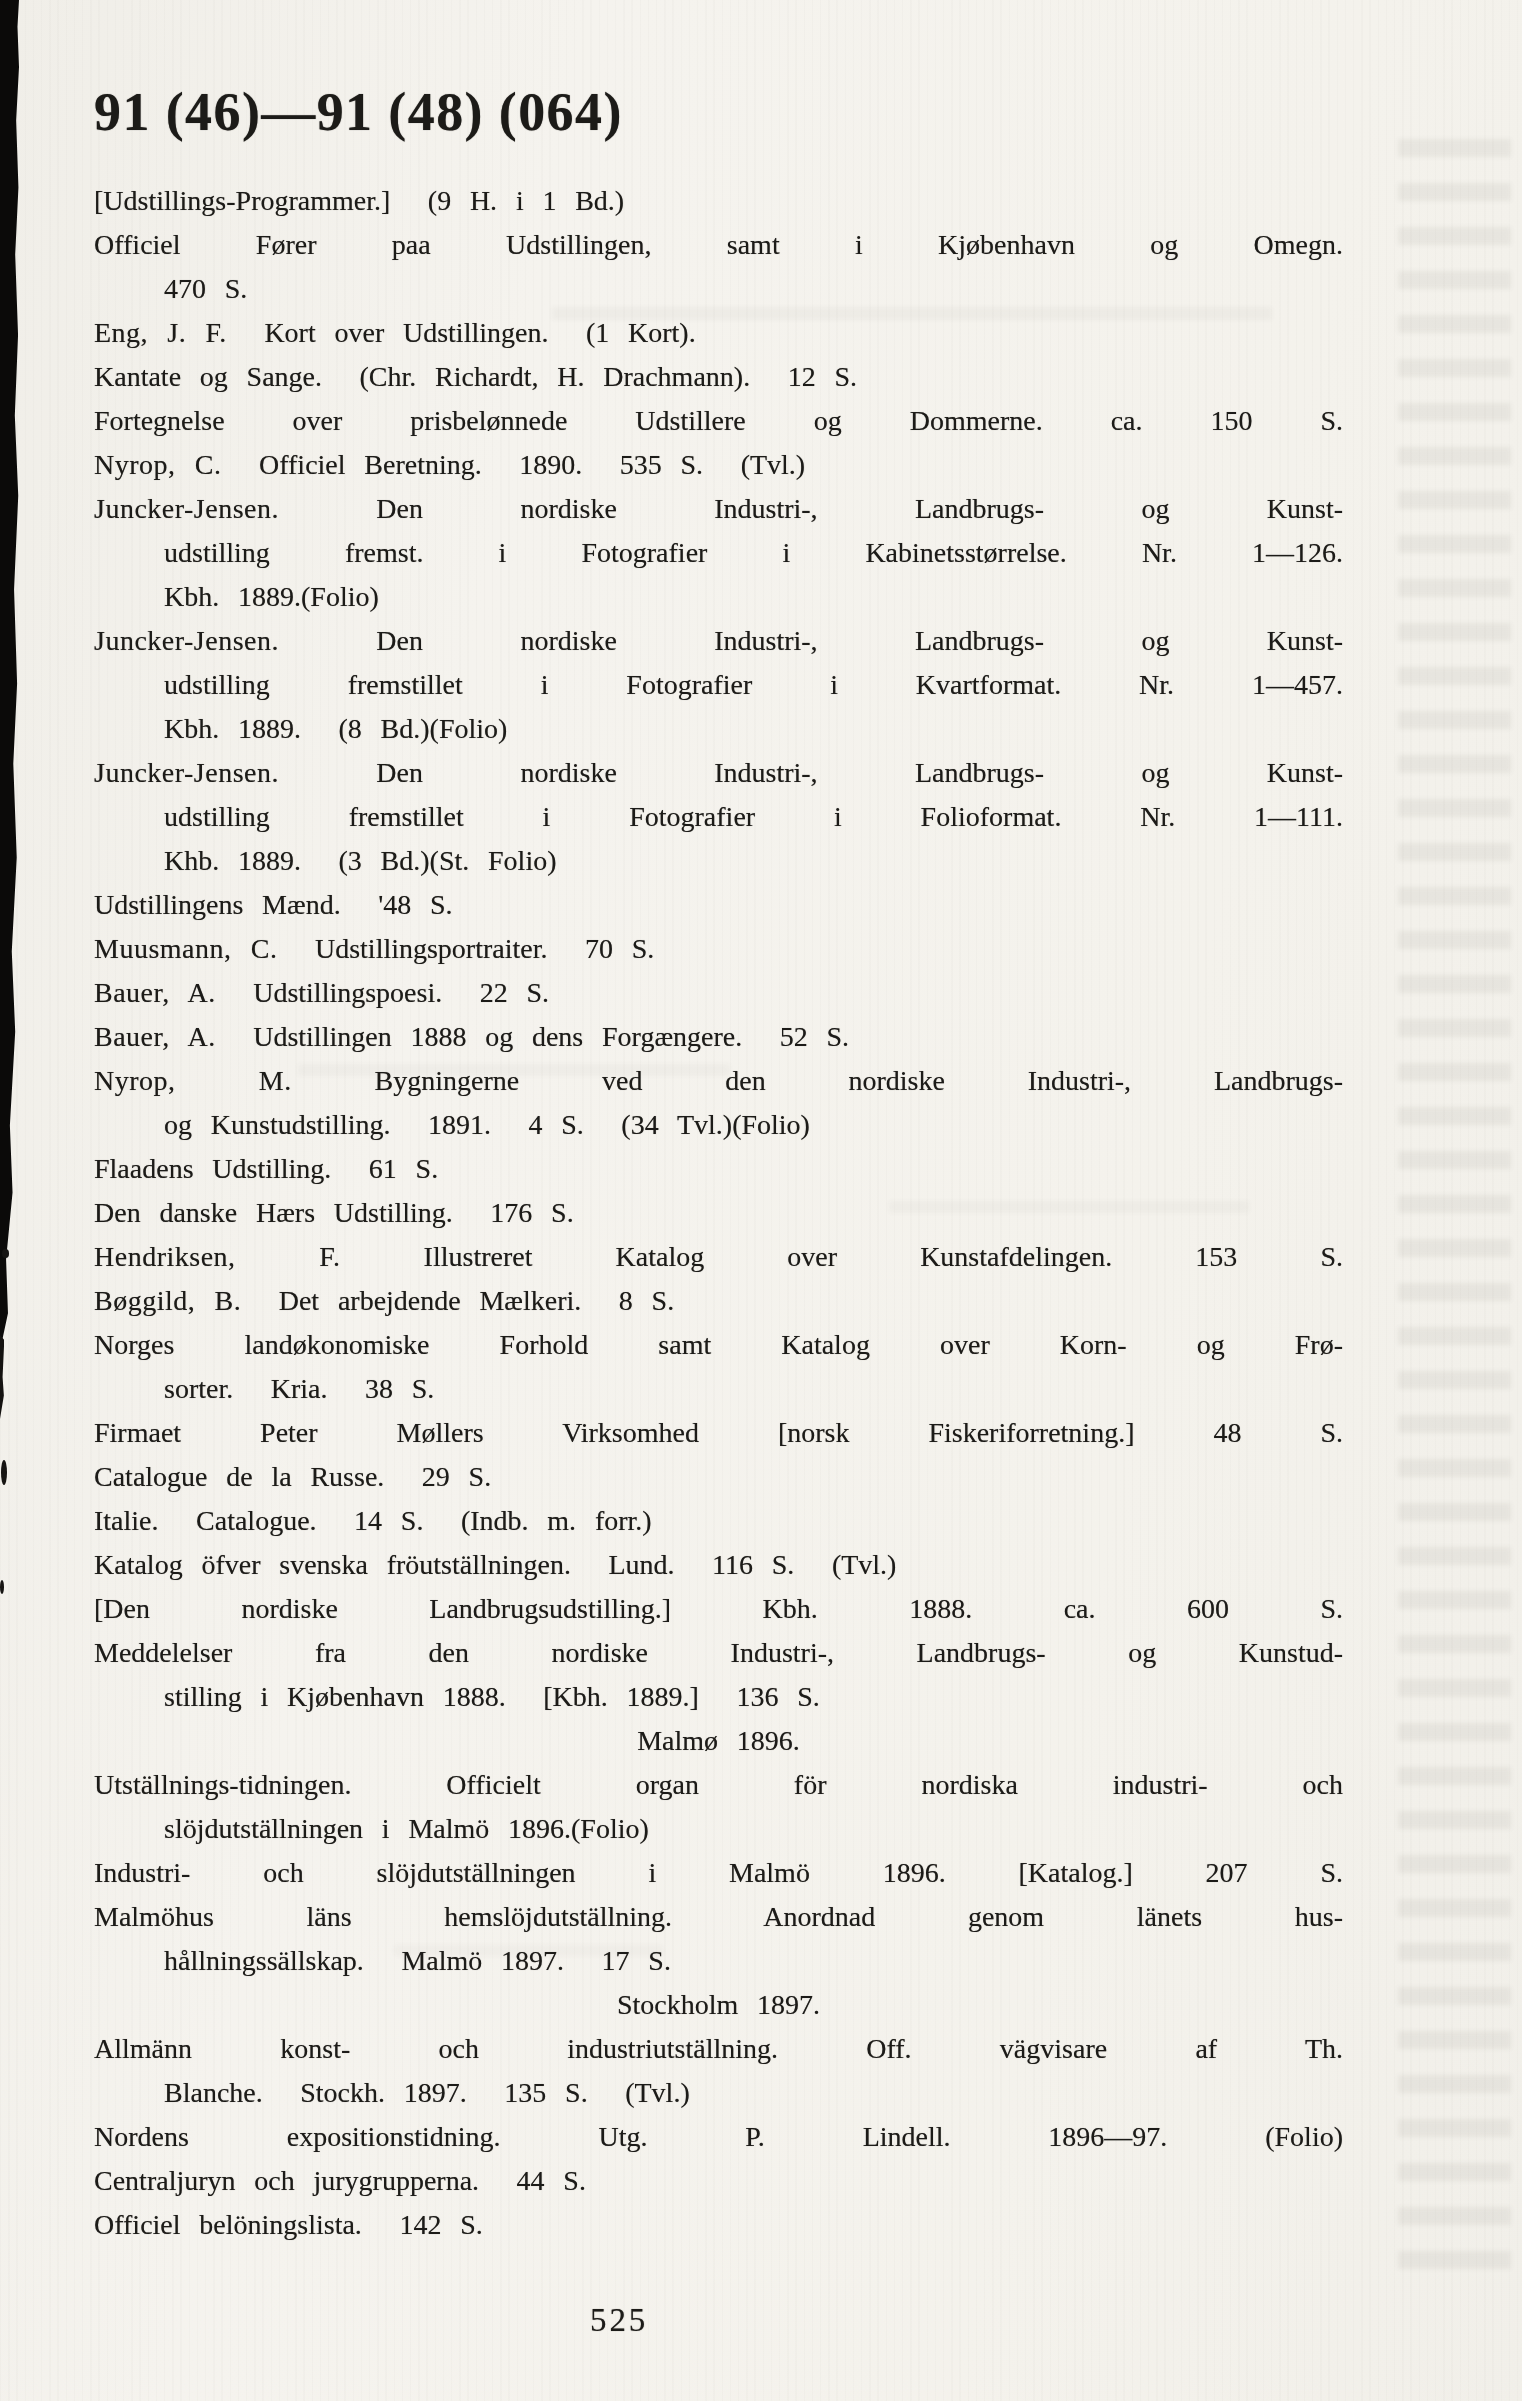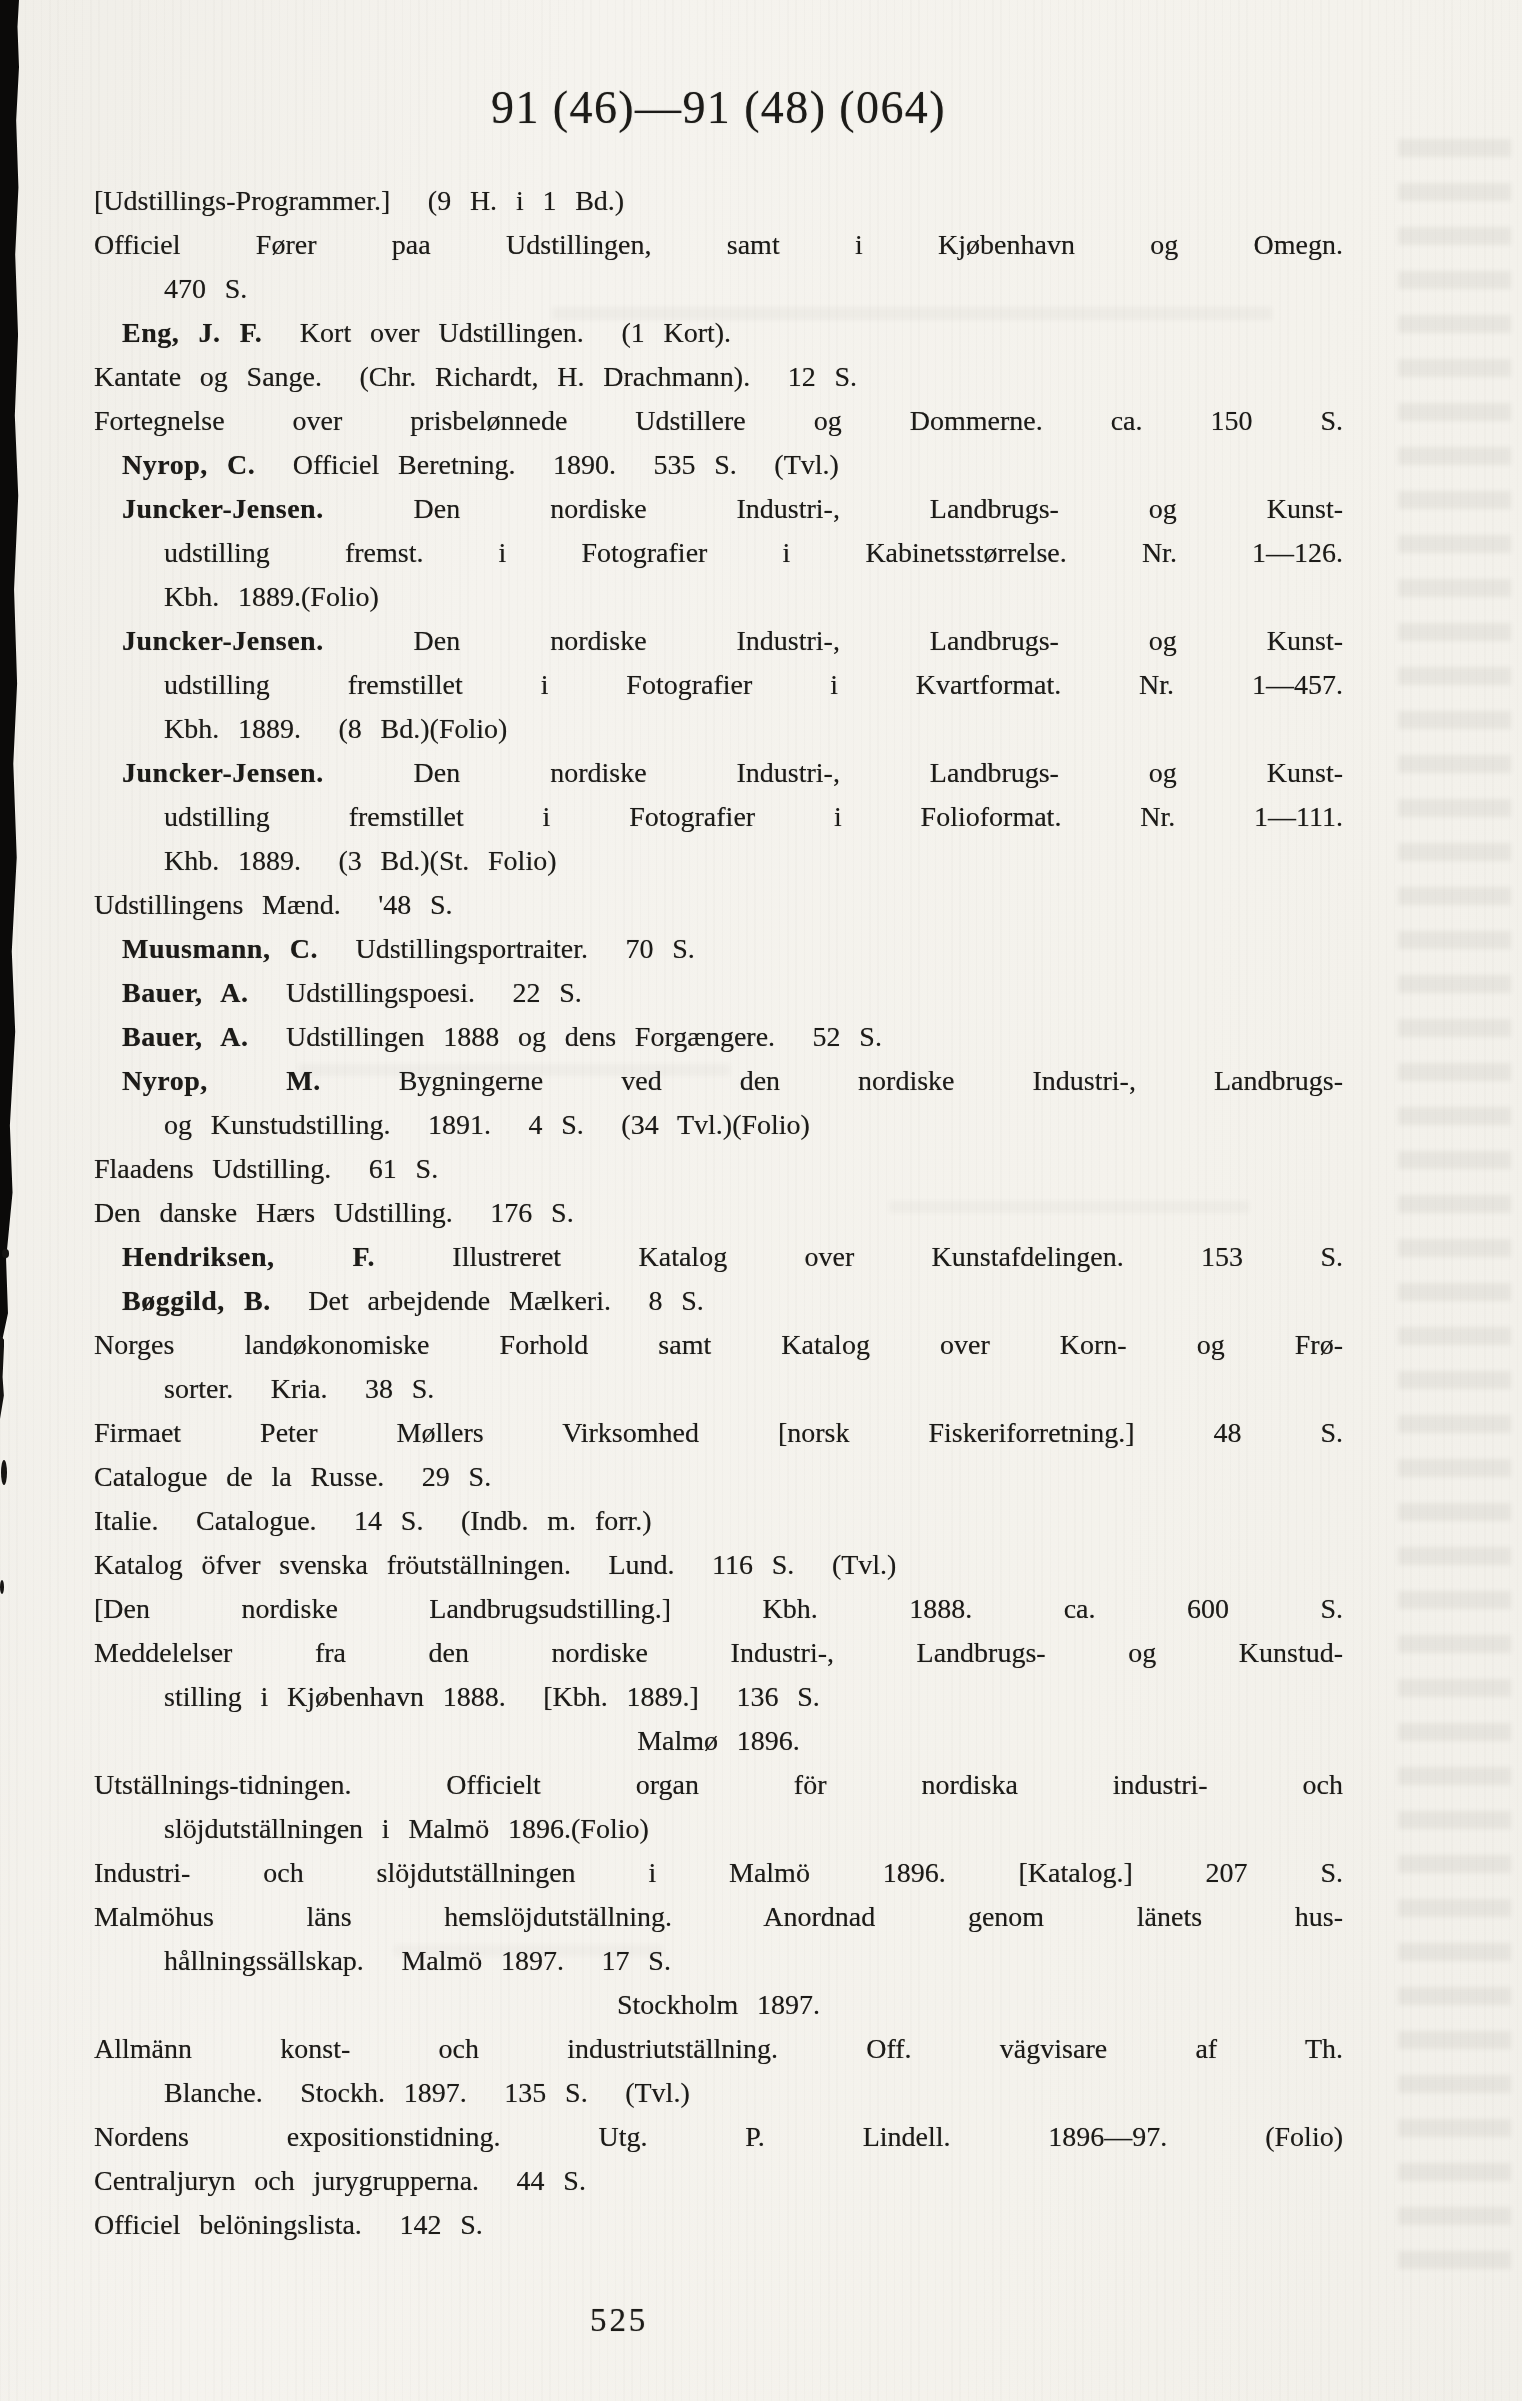--- a/index.html
+++ b/index.html
@@ -28,23 +28,23 @@
     );
     pointer-events: none;
   }
 
   
   .page-header {
     position: absolute;
     top: 83px;
     left: 94px;
     width: 1249px;
-    text-align: center;
-    font-weight: normal;
-    font-size: 46px;
+    text-align: left;
+    font-weight: bold;
+    font-size: 54px;
     line-height: 1.1;
     letter-spacing: 1.4px;
     text-shadow: 0 0 1px rgba(25,22,18,0.55);
   }
 
   
   .text-block {
     position: absolute;
     top: 179px;
     left: 94px;
@@ -71,23 +71,22 @@
   .line.split {
     display: flex;
     justify-content: flex-start;
   }
   .line.indent {
     padding-left: 70px;
     height: 44px;
     box-sizing: border-box;
   }
   .b {
-    font-weight: bold;
+    font-weight: normal;
     letter-spacing: 0.5px;
-    margin-left: 28px;
   }
 
   .page-number {
     position: absolute;
     top: 2304px;
     left: 590px;
     font-size: 33px;
     line-height: 1;
     letter-spacing: 2.9px;
     text-shadow: 0 0 1px rgba(25,22,18,0.5);

